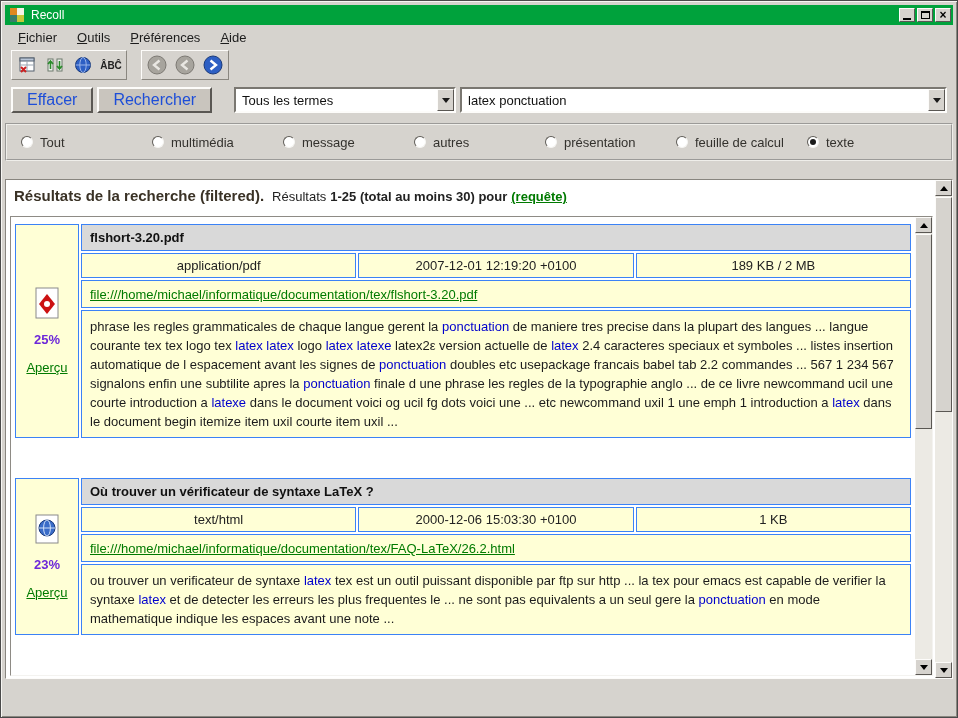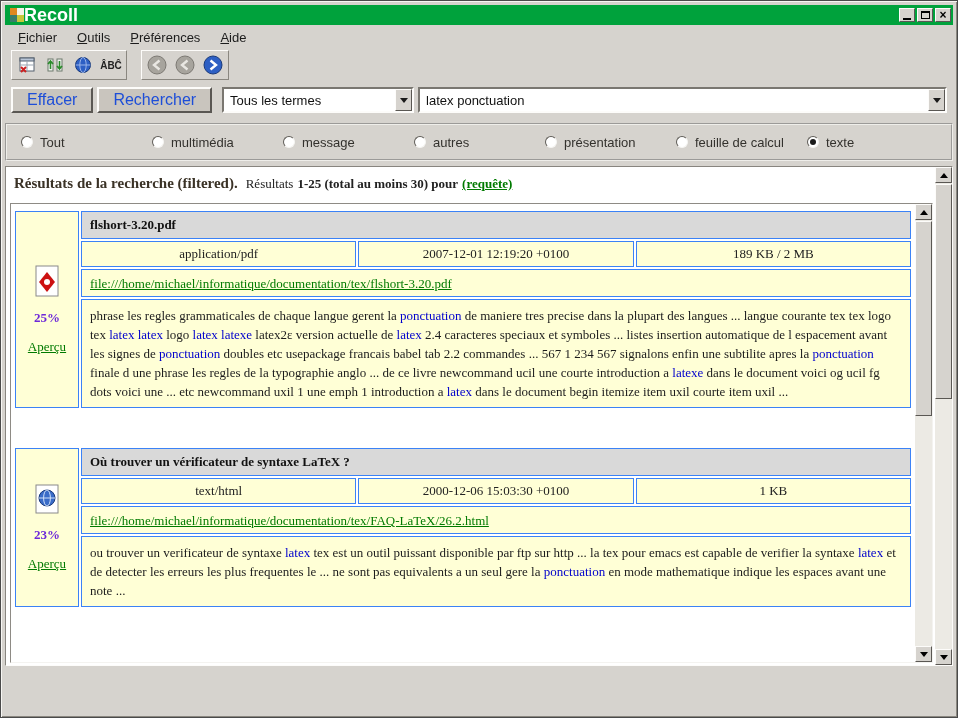--- a/index.html
+++ b/index.html
@@ -21,21 +21,21 @@
   .titlebar {
     height: 20px; flex: none;
     background: var(--titlebar-green, #00a23c);
     display: flex; align-items: center;
     padding: 0 2px;
   }
   .app-icon { width: 14px; height: 14px; margin-left: 3px; display: grid;
     grid-template-columns: 7px 7px; grid-template-rows: 7px 7px; }
   .app-icon i:nth-child(1){background:#e08820;} .app-icon i:nth-child(2){background:#f6f2e8;}
   .app-icon i:nth-child(3){background:#3a7d6a;} .app-icon i:nth-child(4){background:#c8c83a;}
-  .titlebar .title { color: #fff; font-weight: bold; font-size: 18px; flex: 1; }
+  .titlebar .title { color: #fff; font-weight: normal; font-size: 12px; margin-left: 7px; flex: 1; }
   .win-btn {
     width: 16px; height: 14px; margin-left: 2px;
     background: #d6d3ce;
     border: 1px solid; border-color: #fdfcfa #5a5753 #5a5753 #fdfcfa;
     display: flex; align-items: center; justify-content: center;
     font-size: 10px; color: #000; line-height: 1;
   }
   .glyph-min { width: 8px; height: 2px; background: #000; margin-top: 7px; }
   .glyph-max { width: 9px; height: 8px; border: 1px solid #000; border-top-width: 2px; }
   .glyph-close { font-size: 12px; font-weight: bold; margin-top: -1px; }
@@ -63,21 +63,21 @@
     border: 2px solid; border-color: #fdfcfa #5a5753 #5a5753 #fdfcfa;
     font-size: 16px; color: #1d4ed8;
     font-family: "Liberation Sans", sans-serif;
   }
   .combo {
     height: 26px; background: #fff;
     border: 2px solid; border-color: #7a7771 #fdfcfa #fdfcfa #7a7771;
     display: flex; align-items: center; position: relative;
     font-size: 13px; color: #111; padding-left: 6px;
   }
-  .combo-mode { width: 192px; margin-left: 6px; text-align: right; }
+  .combo-mode { width: 222px; margin-left: 18px; text-align: right; }
   .combo-query { flex: 1; padding: 0; }
   .combo-query input {
     flex: 1; height: 100%; border: none; outline: none;
     font-size: 13px; font-family: "Liberation Sans", sans-serif;
     padding-left: 6px; color: #111; background: #fff;
   }
   .combo-arrow {
     width: 17px; height: 100%; margin-left: auto; flex: none;
     background: #d6d3ce;
     border: 1px solid; border-color: #fdfcfa #5a5753 #5a5753 #fdfcfa;
@@ -96,23 +96,23 @@
   .radio-item:last-child { width: auto; }
   .radio {
     width: 12px; height: 12px; border-radius: 50%; background: #fff; flex: none;
     border: 1px solid; border-color: #5f5c57 #f5f4f1 #f5f4f1 #5f5c57;
     display: flex; align-items: center; justify-content: center;
   }
   .radio.on::after { content: ""; width: 6px; height: 6px; border-radius: 50%; background: #1a1a1a; }
   .radio-label { font-size: 13px; color: #33312d; }
   
   .results-panel {
-    flex: none; height: 500px; margin-top: 5px;
+    flex: none; height: 500px; margin-top: 18px;
     background: #fff; position: relative;
-    border: 1px solid; border-color: #88857f #fdfcfa #fdfcfa #88857f; font-family: Liberation Serif, serif;
+    border: 1px solid; border-color: #88857f #fdfcfa #fdfcfa #88857f;
   }
   .results-content { position: absolute; left: 0; top: 0; right: 18px; bottom: 0; overflow: hidden; }
   .results-header { padding: 7px 8px 4px 8px; white-space: nowrap; }
   .rh-title { font-size: 15px; font-weight: bold; color: #3a3226; }
   .rh-rest { font-size: 13px; color: #222; margin-left: 8px; }
   .rh-rest b { margin: 0 4px; }
   .glink { color: var(--link-green, #007a00); text-decoration: underline; cursor: pointer; font-size: 13px; }
   .rh-rest .glink { font-weight: bold; }
   .results-body {
     position: absolute; top: 36px; left: 4px; right: 1px; bottom: 2px;

